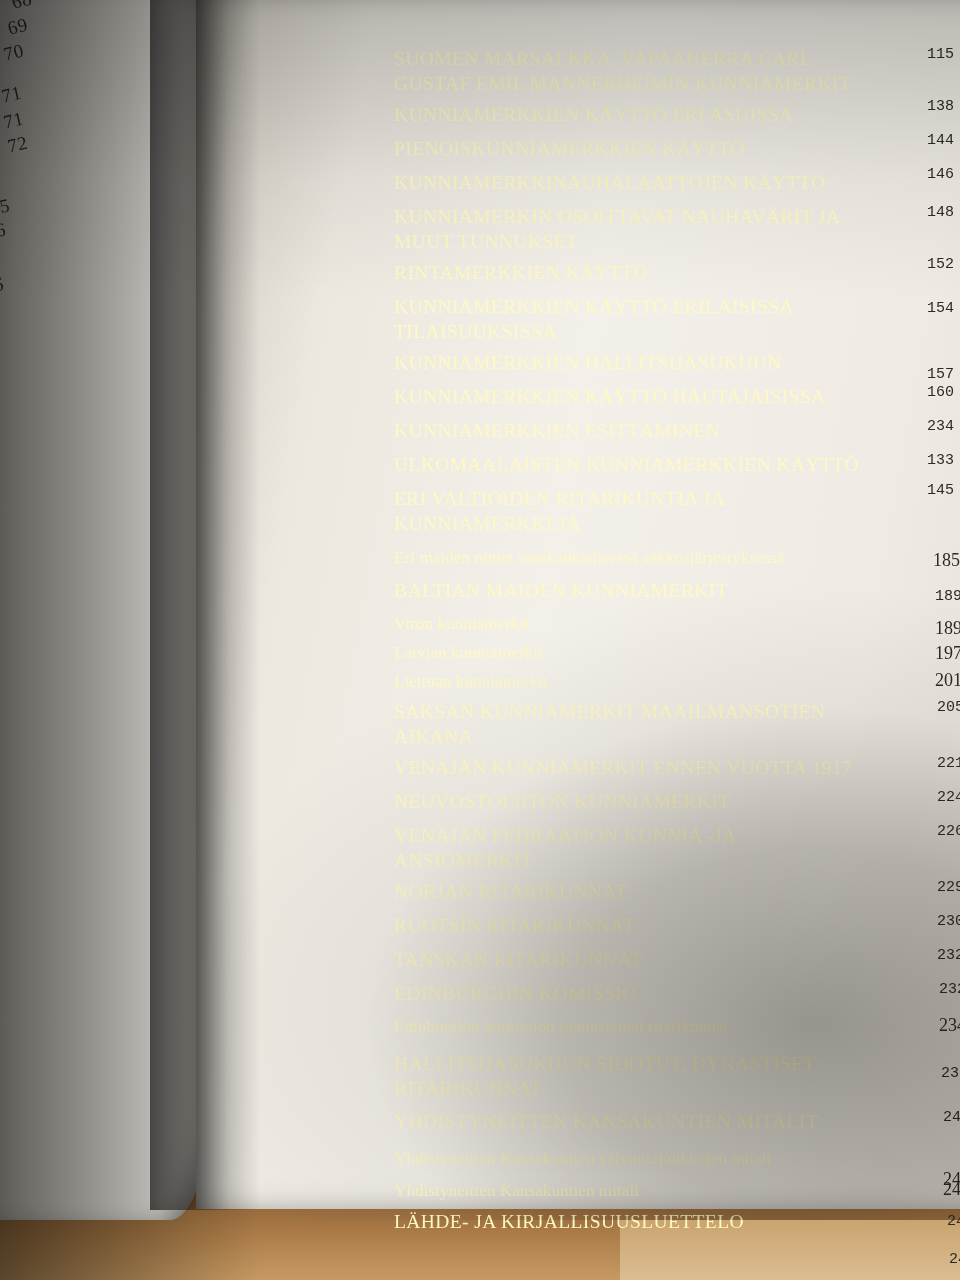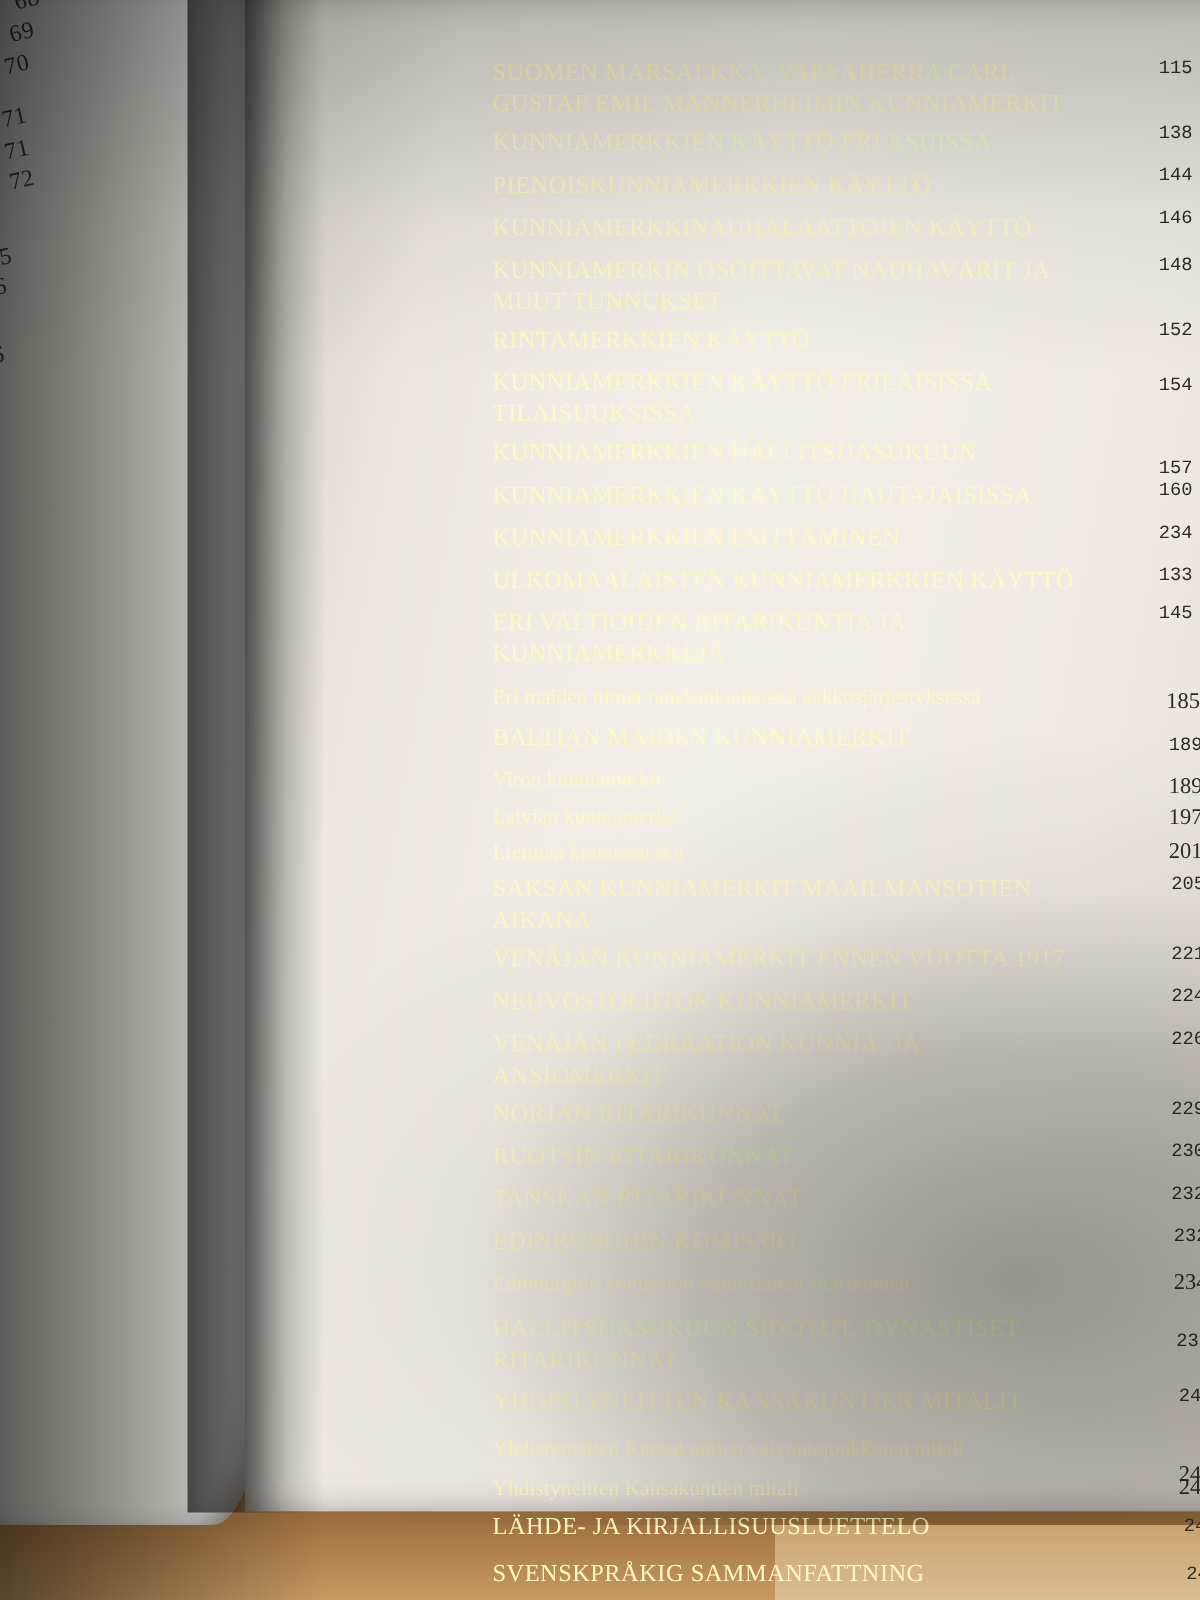--- a/index.html
+++ b/index.html
@@ -210,19 +210,19 @@
       <div class="toc-row lvl-major" style="margin-bottom: 6px;"><span class="toc-title">NORJAN RITARIKUNNAT</span><span class="toc-page" style="right: -10px; top: 0px;">229</span></div>
       <div class="toc-row lvl-major" style="margin-bottom: 6px;"><span class="toc-title">RUOTSIN RITARIKUNNAT</span><span class="toc-page" style="right: -10px; top: 0px;">230</span></div>
       <div class="toc-row lvl-major" style="margin-bottom: 6px;"><span class="toc-title">TANSKAN RITARIKUNNAT</span><span class="toc-page" style="right: -10px; top: 0px;">232</span></div>
       <div class="toc-row lvl-major" style="margin-bottom: 6px;"><span class="toc-title">EDINBURGHIN KOMISSIO</span><span class="toc-page" style="right: -12px; top: 0px;">232</span></div>
       <div class="toc-row lvl-minor" style="margin-bottom: 8px;"><span class="toc-title">Edinburghin komission tunnustamat ritarikunnat</span><span class="toc-page" style="right: -12px; top: 0px;">234</span></div>
       <div class="toc-row lvl-major" style="margin-bottom: 8px;"><span class="toc-title">HALLITSIJASUKUUN SIDOTUT, DYNASTISET RITARIKUNNAT</span><span class="toc-page" style="right: -14px; top: 14px;">235</span></div>
       <div class="toc-row lvl-major" style="margin-bottom: 10px;"><span class="toc-title">YHDISTYNEITTEN KANSAKUNTIEN MITALIT</span><span class="toc-page" style="right: -16px; top: 0px;">241</span></div>
       <div class="toc-row lvl-minor" style="margin-bottom: 4px;"><span class="toc-title">Yhdistyneitten Kansakuntien valvontajoukkojen mitali</span><span class="toc-page" style="right: -16px; top: 22px;">241</span></div>
       <div class="toc-row lvl-minor" style="margin-bottom: 2px;"><span class="toc-title">Yhdistyneitten Kansakuntien mitali</span><span class="toc-page" style="right: -16px; top: 0px;">242</span></div>
       <div class="toc-row lvl-major" style="margin-bottom: 10px;"><span class="toc-title">LÄHDE- JA KIRJALLISUUSLUETTELO</span><span class="toc-page" style="right: -20px; top: 4px;">244</span></div>
-      <div class="toc-row lvl-major" style="margin-bottom: 10px;"><span class="toc-title">SVENSKPRÅKIG SAMMANFATTNING</span><span class="toc-page" style="right: -22px; top: 4px;">248</span></div>
+      <div class="toc-row lvl-major" style="margin-bottom: 10px;"><span class="toc-page" style="right: -22px; top: 4px;">248</span></div>
     </div>
 
   <div class="shade-soft"></div>
   <div class="shade-top"></div>
   <div class="shade-left-dark"></div>
 </div>
 
 </body></html>

